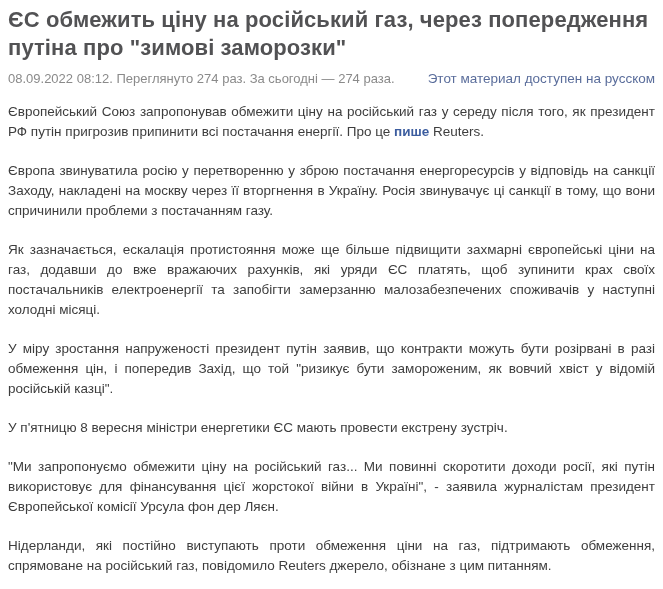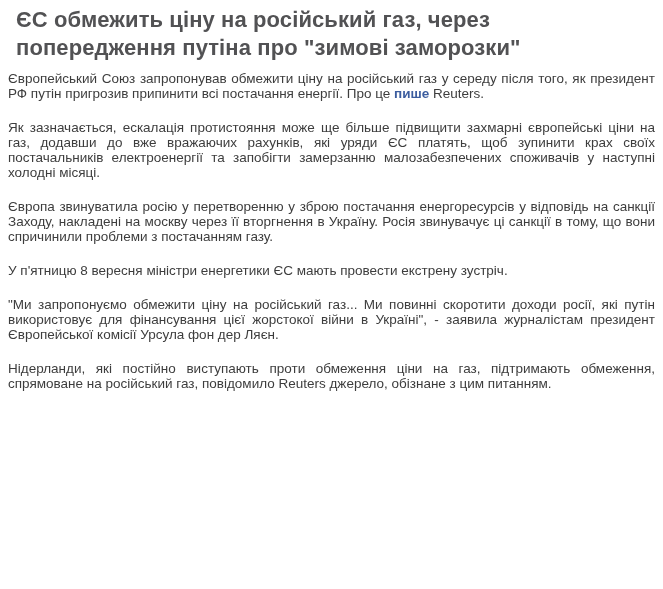--- a/index.html
+++ b/index.html
@@ -13,21 +13,21 @@
     width: 663px;
     min-height: 589px;
     background: #ffffff;
     padding: 4px 8px 10px 8px;
   }
   .headline {
     font-size: 22px;
     font-weight: bold;
     color: #525254;
     line-height: 1.25;
-    margin: 2px 0 10px 8px;
+    margin: 2px 0 10px 0;
     letter-spacing: 0.1px;
   }
   .meta-row {
     display: flex;
     justify-content: space-between;
     align-items: baseline;
     margin: 0 0 16px 0;
   }
   .meta-text {
     font-size: 13px;
@@ -35,48 +35,53 @@
   }
   .lang-link {
     font-size: 13.5px;
     color: #5a6d9b;
     text-decoration: none;
     cursor: pointer;
   }
   .article p {
     font-size: 13.5px;
     color: #3d3d3d;
-    line-height: 15px;
+    line-height: 20px;
     text-align: justify;
     margin: 0 0 19px 0;
   }
   .article p:last-child { margin-bottom: 0; }
   .inline-link {
     color: #3c5d9f;
     font-weight: bold;
     text-decoration: none;
     cursor: pointer;
   }
 </style>
 </head>
 <body>
 
 <div class="page">
 
   <h1 class="headline">ЄС обмежить ціну на російський газ, через попередження путіна про "зимові заморозки"</h1>
 
+  <div class="meta-row">
+    <span class="meta-text">08.09.2022 08:12. Переглянуто 274 раз. За сьогодні — 274 раза.</span>
+    <a class="lang-link">Этот материал доступен на русском</a>
+  </div>
 
   <div class="article">
 
     <p><span>Європейський Союз запропонував обмежити ціну на російський газ у середу після того, як президент РФ путін пригрозив припинити всі постачання енергії. Про це </span><a class="inline-link">пише</a><span> Reuters.</span></p>
 
+    <p>Європа звинуватила росію у перетворенню у зброю постачання енергоресурсів у відповідь на санкції Заходу, накладені на москву через її вторгнення в Україну. Росія звинувачує ці санкції в тому, що вони спричинили проблеми з постачанням газу.</p>
+
     <p>Як зазначається, ескалація протистояння може ще більше підвищити захмарні європейські ціни на газ, додавши до вже вражаючих рахунків, які уряди ЄС платять, щоб зупинити крах своїх постачальників електроенергії та запобігти замерзанню малозабезпечених споживачів у наступні холодні місяці.</p>
 
-    <p>Європа звинуватила росію у перетворенню у зброю постачання енергоресурсів у відповідь на санкції Заходу, накладені на москву через її вторгнення в Україну. Росія звинувачує ці санкції в тому, що вони спричинили проблеми з постачанням газу.</p>
-
+    <p>У міру зростання напруженості президент путін заявив, що контракти можуть бути розірвані в разі обмеження цін, і попередив Захід, що той "ризикує бути замороженим, як вовчий хвіст у відомій російській казці".</p>
 
 
     <p>У п'ятницю 8 вересня міністри енергетики ЄС мають провести екстрену зустріч.</p>
 
     <p>"Ми запропонуємо обмежити ціну на російський газ... Ми повинні скоротити доходи росії, які путін використовує для фінансування цієї жорстокої війни в Україні", - заявила журналістам президент Європейської комісії Урсула фон дер Ляєн.</p>
 
     <p>Нідерланди, які постійно виступають проти обмеження ціни на газ, підтримають обмеження, спрямоване на російський газ, повідомило Reuters джерело, обізнане з цим питанням.</p>
 
   </div>
 </div>

